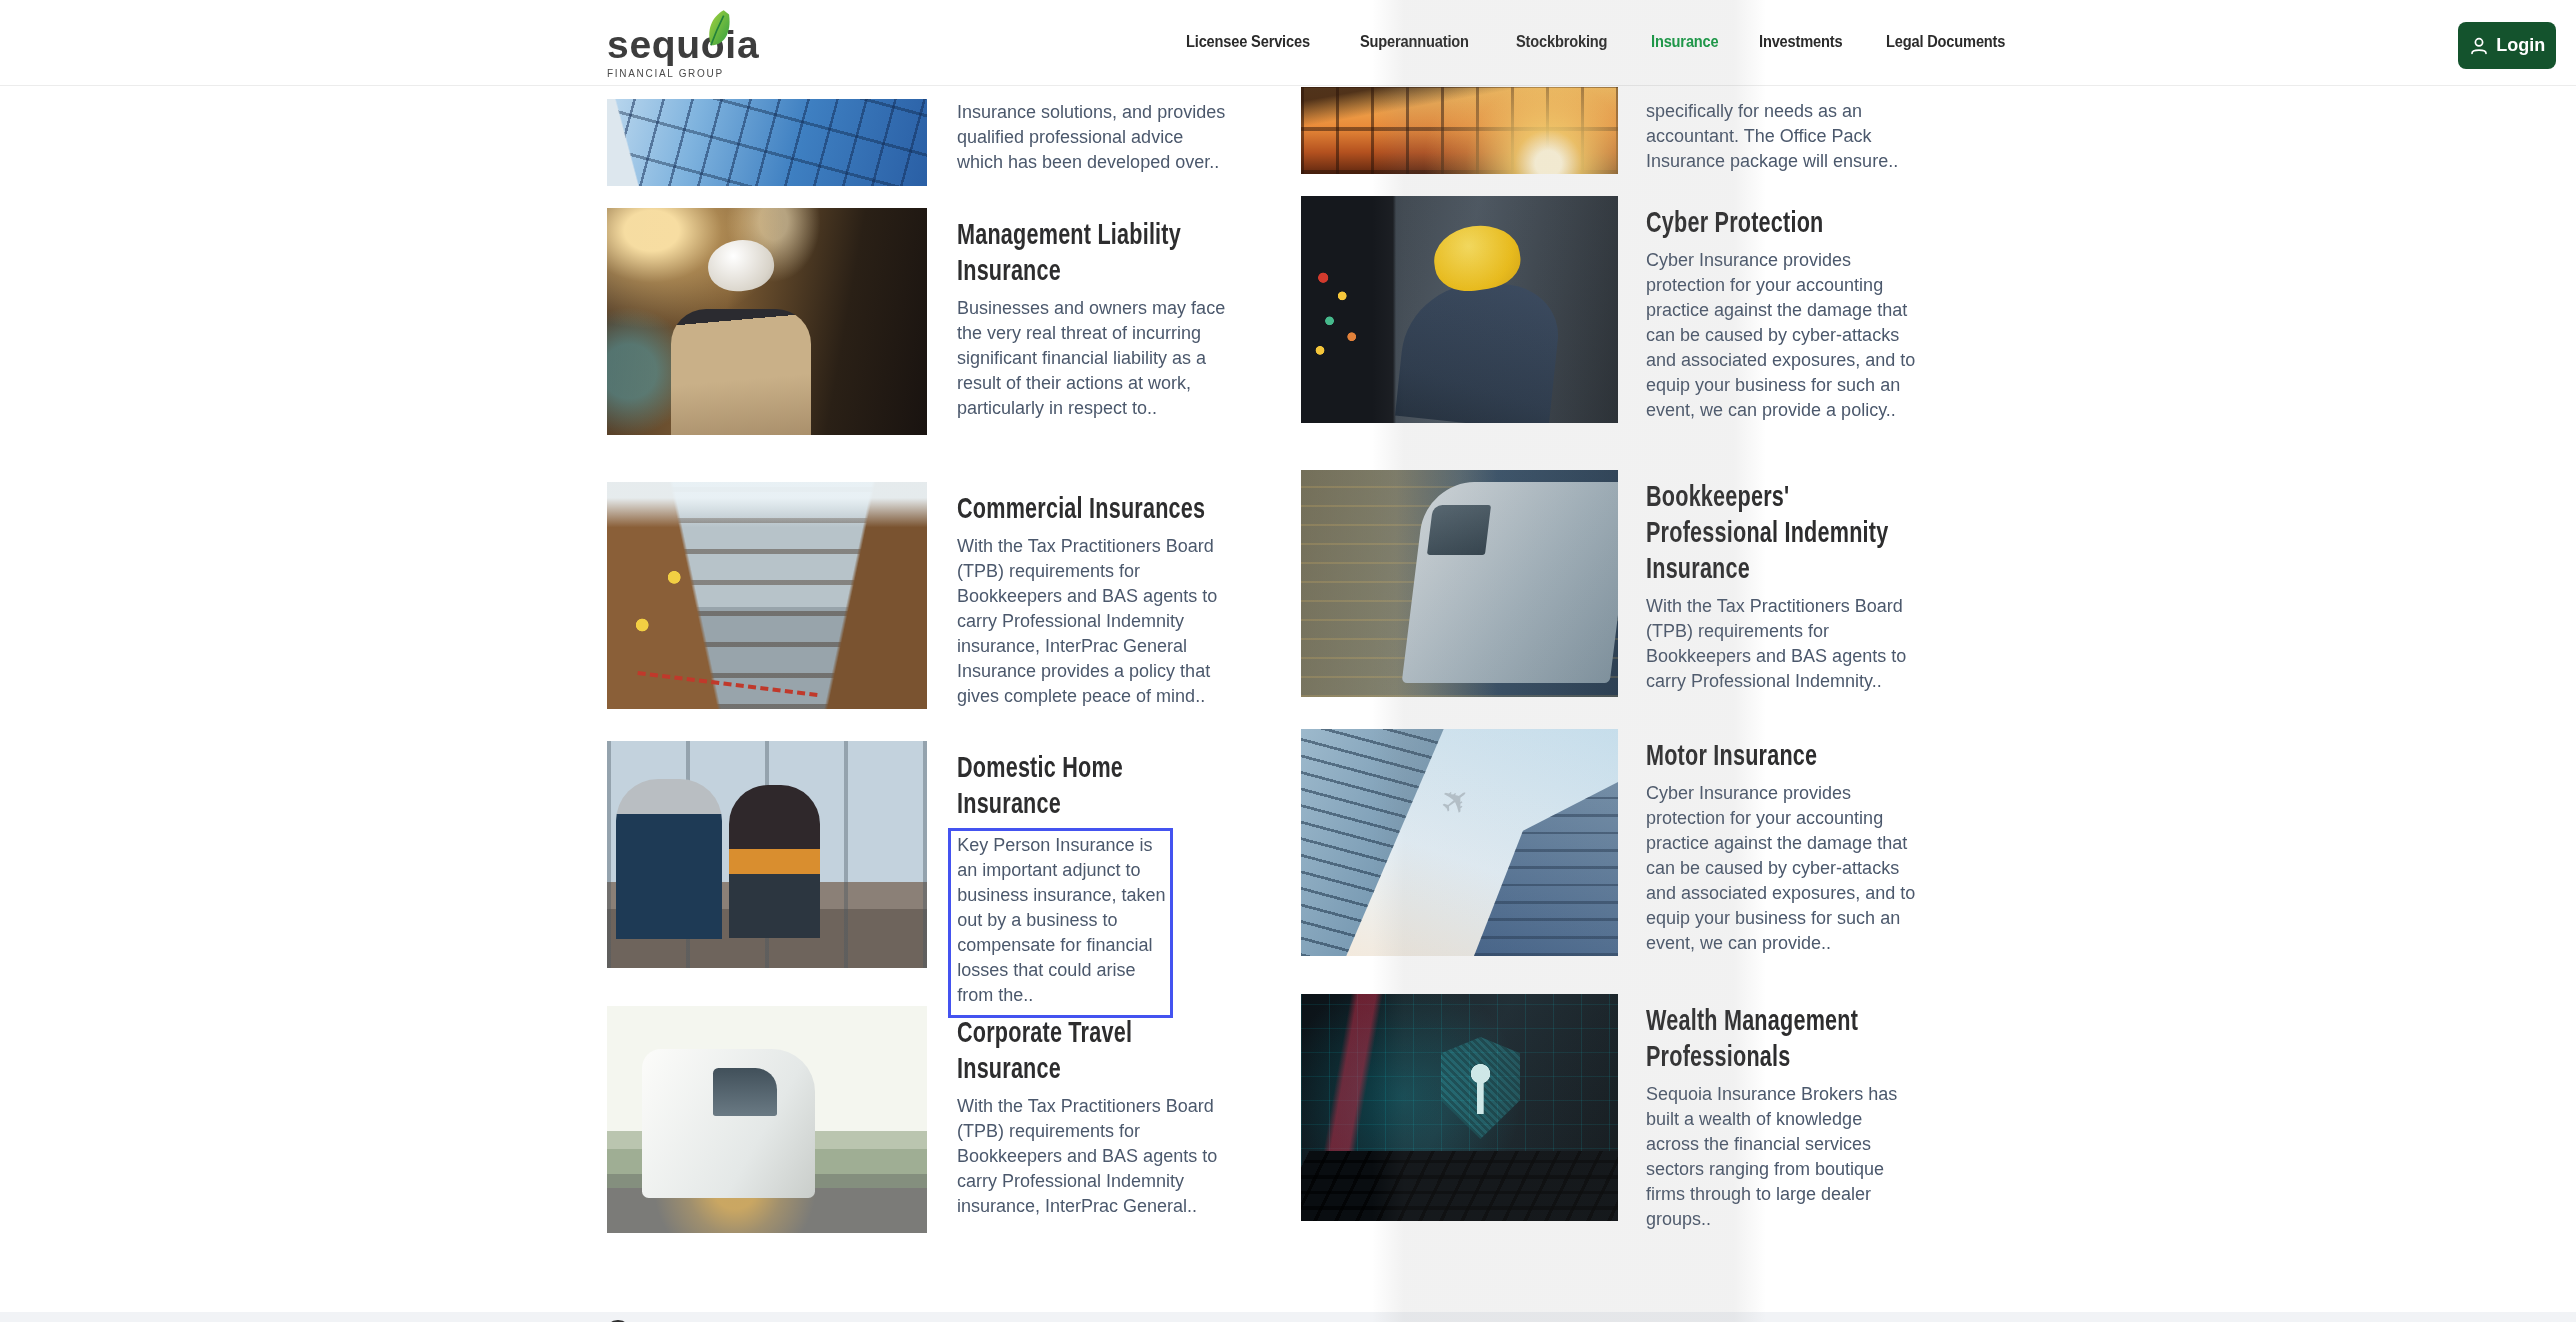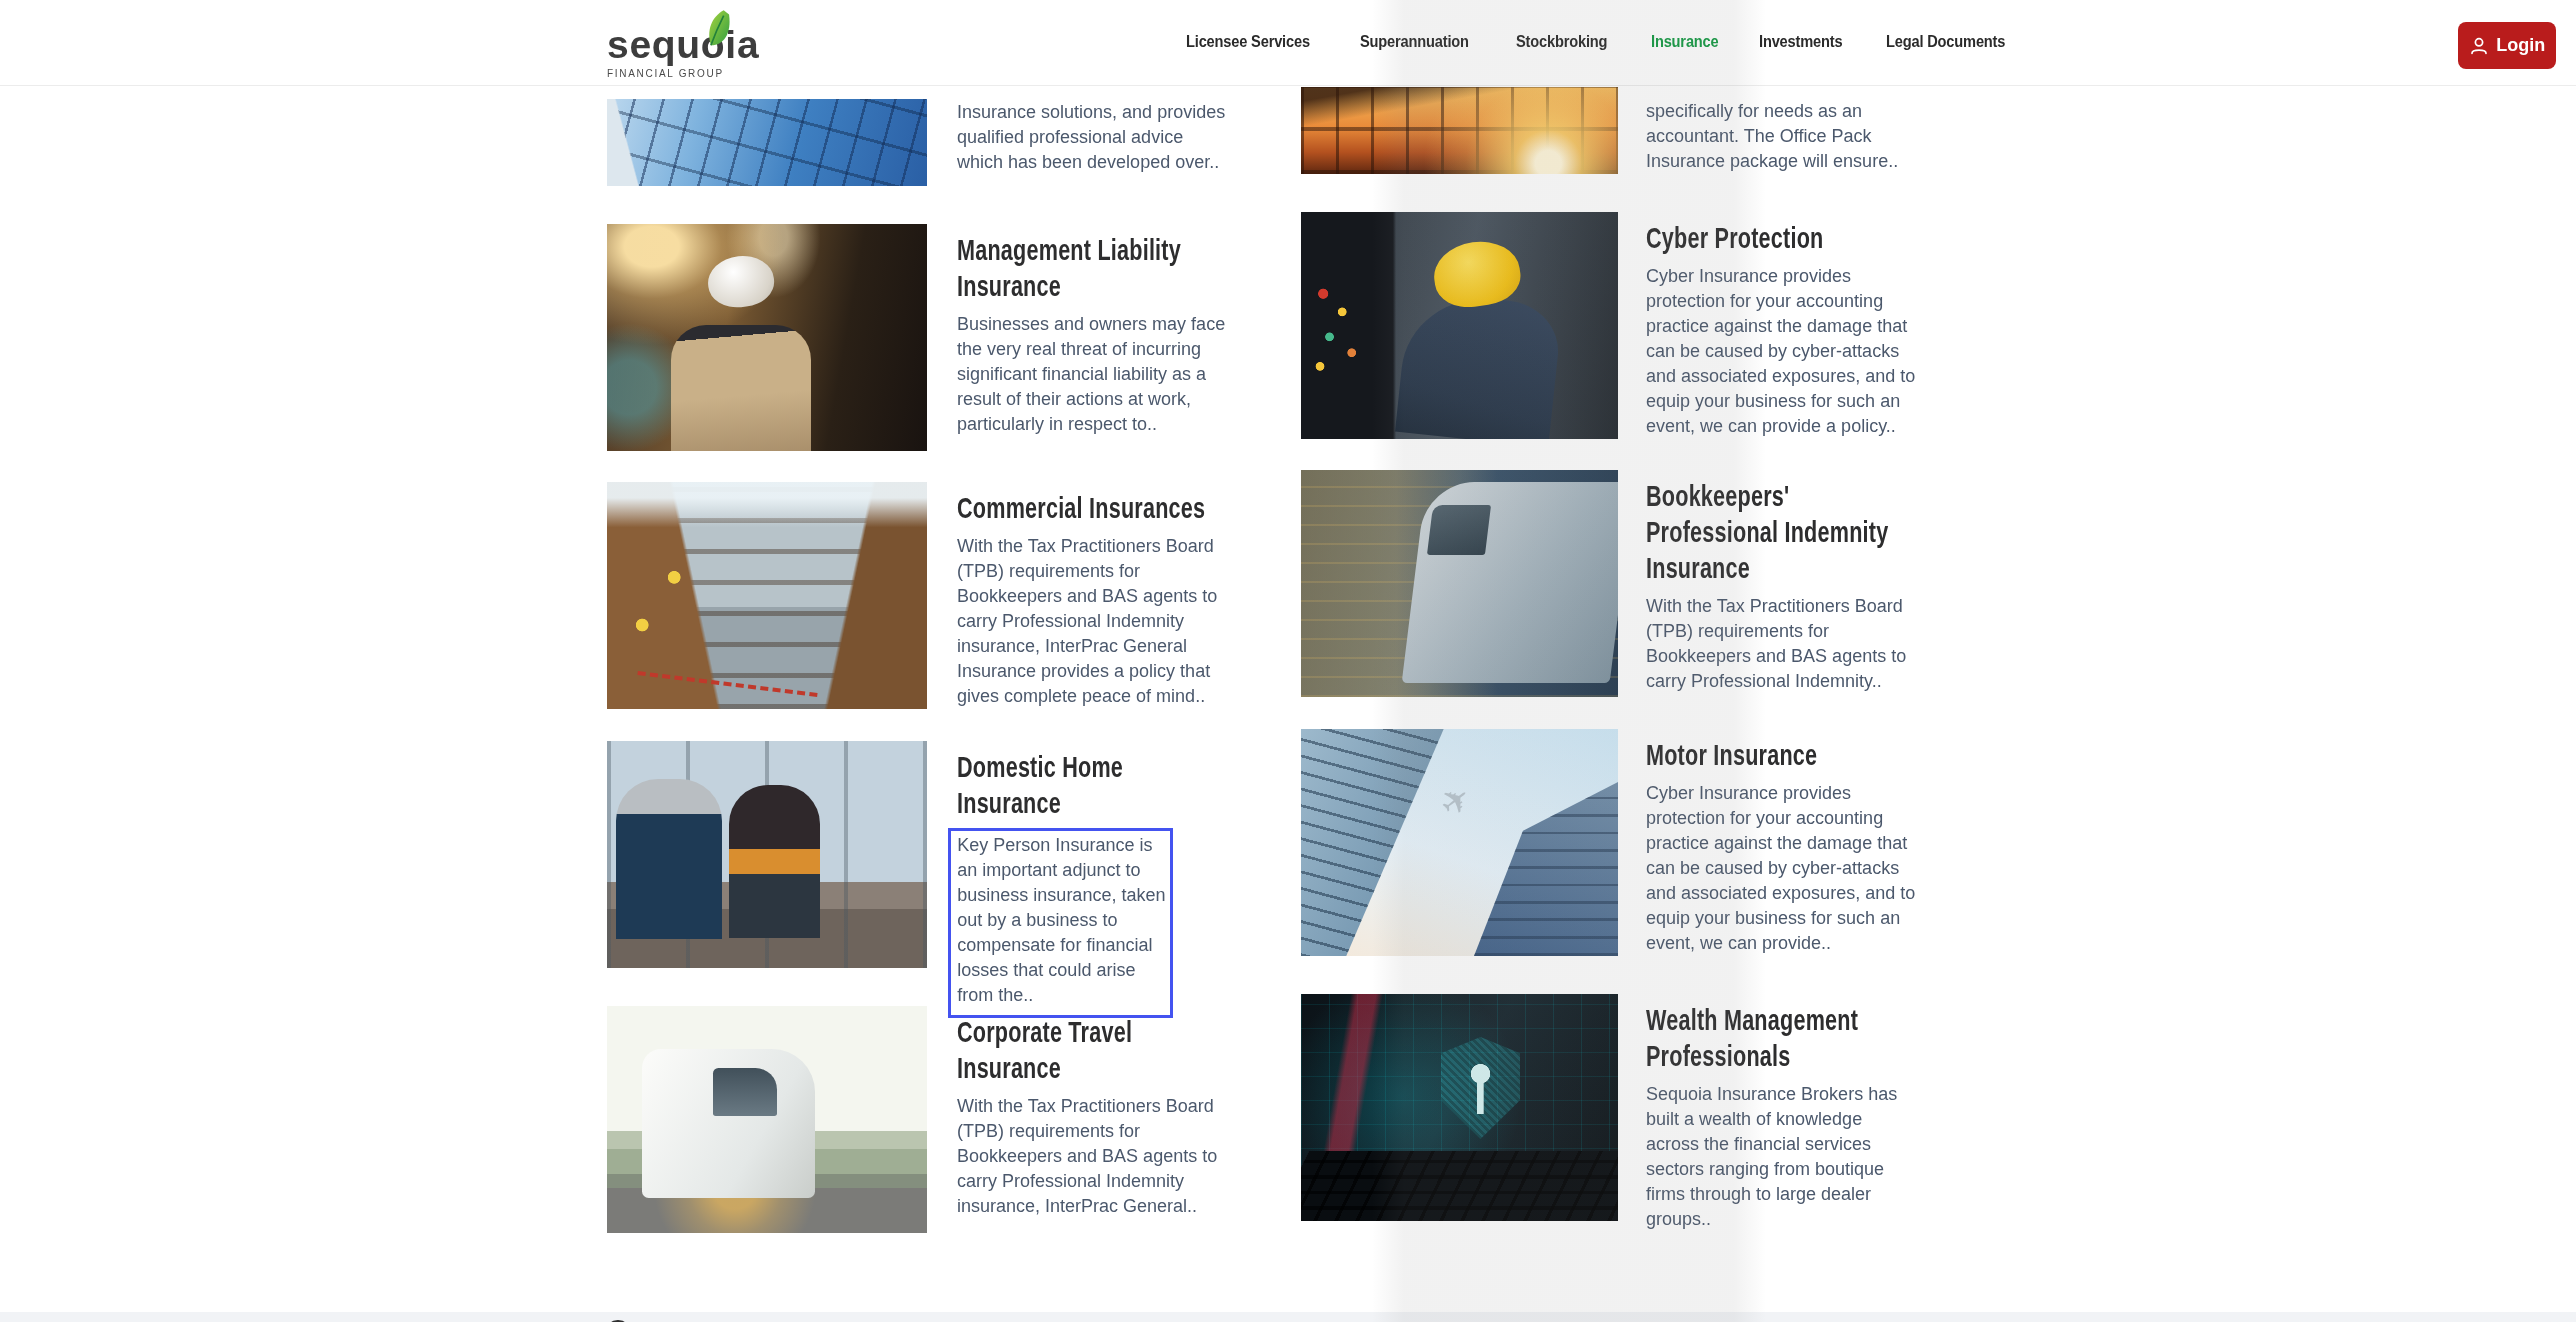--- a/index.html
+++ b/index.html
@@ -12,35 +12,35 @@
   .logo{position:absolute;left:607px;top:20px;width:154px;height:62px;cursor:pointer;}
   .logo-word{position:absolute;left:0;top:5.4px;font-size:39px;font-weight:700;color:#3d3d3d;
     letter-spacing:0.7px;line-height:39px;}
   .logo-leaf{position:absolute;left:93px;top:-10.7px;width:42px;height:43px;}
   .logo-tag{position:absolute;left:0;top:48px;width:150px;text-align:left;font-size:10px;
     letter-spacing:1.7px;color:#4a4a4a;font-weight:400;}
   .nav{position:absolute;left:1186px;top:32px;display:flex;gap:29.5px;align-items:flex-start;}
   .nav-item{font-size:17px;font-weight:700;color:#2b2b2b;letter-spacing:-0.2px;
     transform:scaleX(.86);transform-origin:left center;white-space:nowrap;cursor:pointer;}
   .nav-item.active{color:#149a43;}
-  .login-btn{position:absolute;left:2458px;top:22px;width:98px;height:47px;background:#b91c1c;
+  .login-btn{position:absolute;left:2458px;top:22px;width:98px;height:47px;background:#14532d;
     border-radius:8px;display:flex;align-items:center;justify-content:center;gap:7.4px;cursor:pointer;}
   .login-btn span{color:#fff;font-size:18px;font-weight:700;}
 
   
   .band{position:absolute;top:0;left:1372px;width:394px;height:1323px;z-index:60;pointer-events:none;
     background:linear-gradient(90deg, rgba(125,125,125,0) 0px, rgba(125,125,125,.105) 32px,
       rgba(125,125,125,.105) calc(100% - 32px), rgba(125,125,125,0) 100%);}
 
   
   .card{position:absolute;height:227px;cursor:pointer;}
   .card.colL{left:607px;width:617px;margin-top:12px;}
   .card.colR{left:1301px;width:610px;}
   .r1{top:87px;height:87px;}
-  .r2{top:212px;text-decoration:underline;} .r3{top:470px;padding-left:46px;} .r4{top:729px;} .r5{top:994px;}
+  .r2{top:196px;text-decoration:underline;} .r3{top:470px;padding-left:46px;} .r4{top:729px;} .r5{top:994px;}
   .im{position:absolute;left:0;top:0;width:320px;height:227px;overflow:hidden;}
   .colR .im{width:317px;}
   .r1 .im{height:87px;}
   .txt{position:absolute;top:8px;width:270px;}
   .colL .txt{left:350px;}
   .colR .txt{left:345px;}
   .r1.colL .txt{top:1.3px;}
   .r1.colR .txt{top:12px;}
   .card-title{margin:0;font-size:30px;font-weight:700;color:#2d2d2e;line-height:36px;
     white-space:pre-line;transform:scaleX(.72);transform-origin:left top;width:373px;

